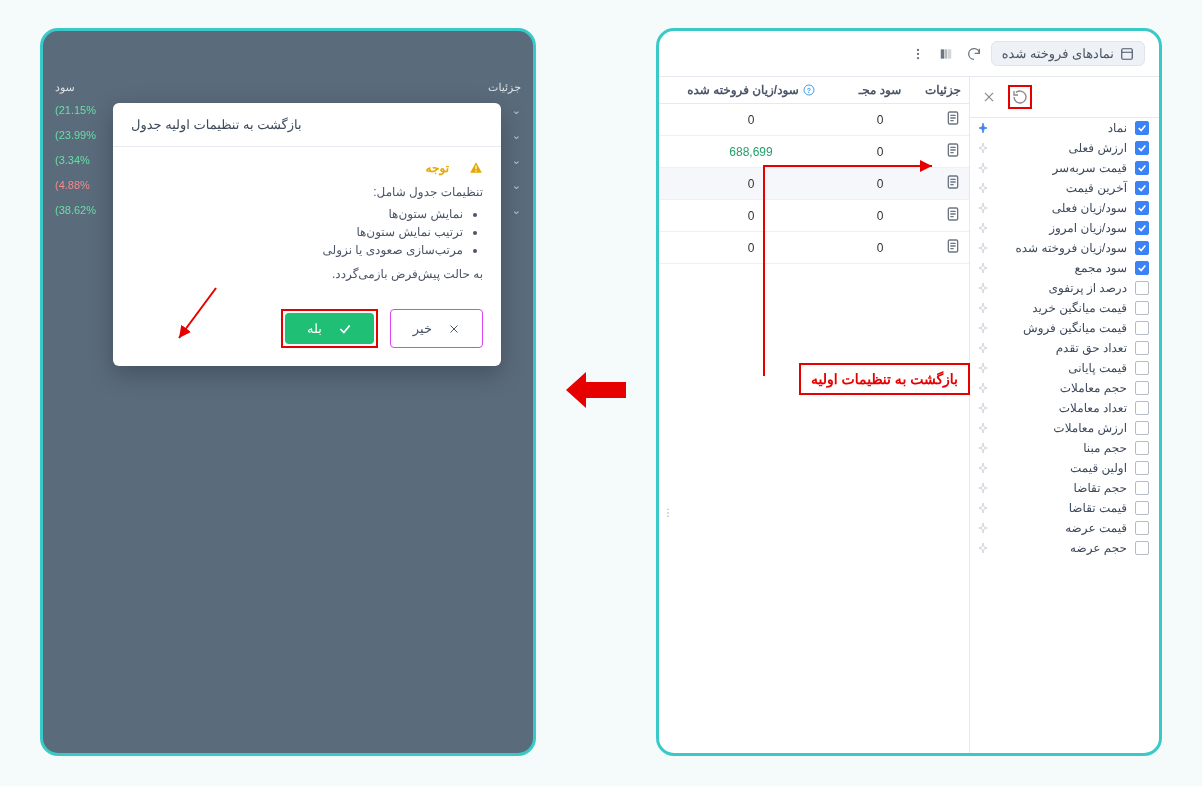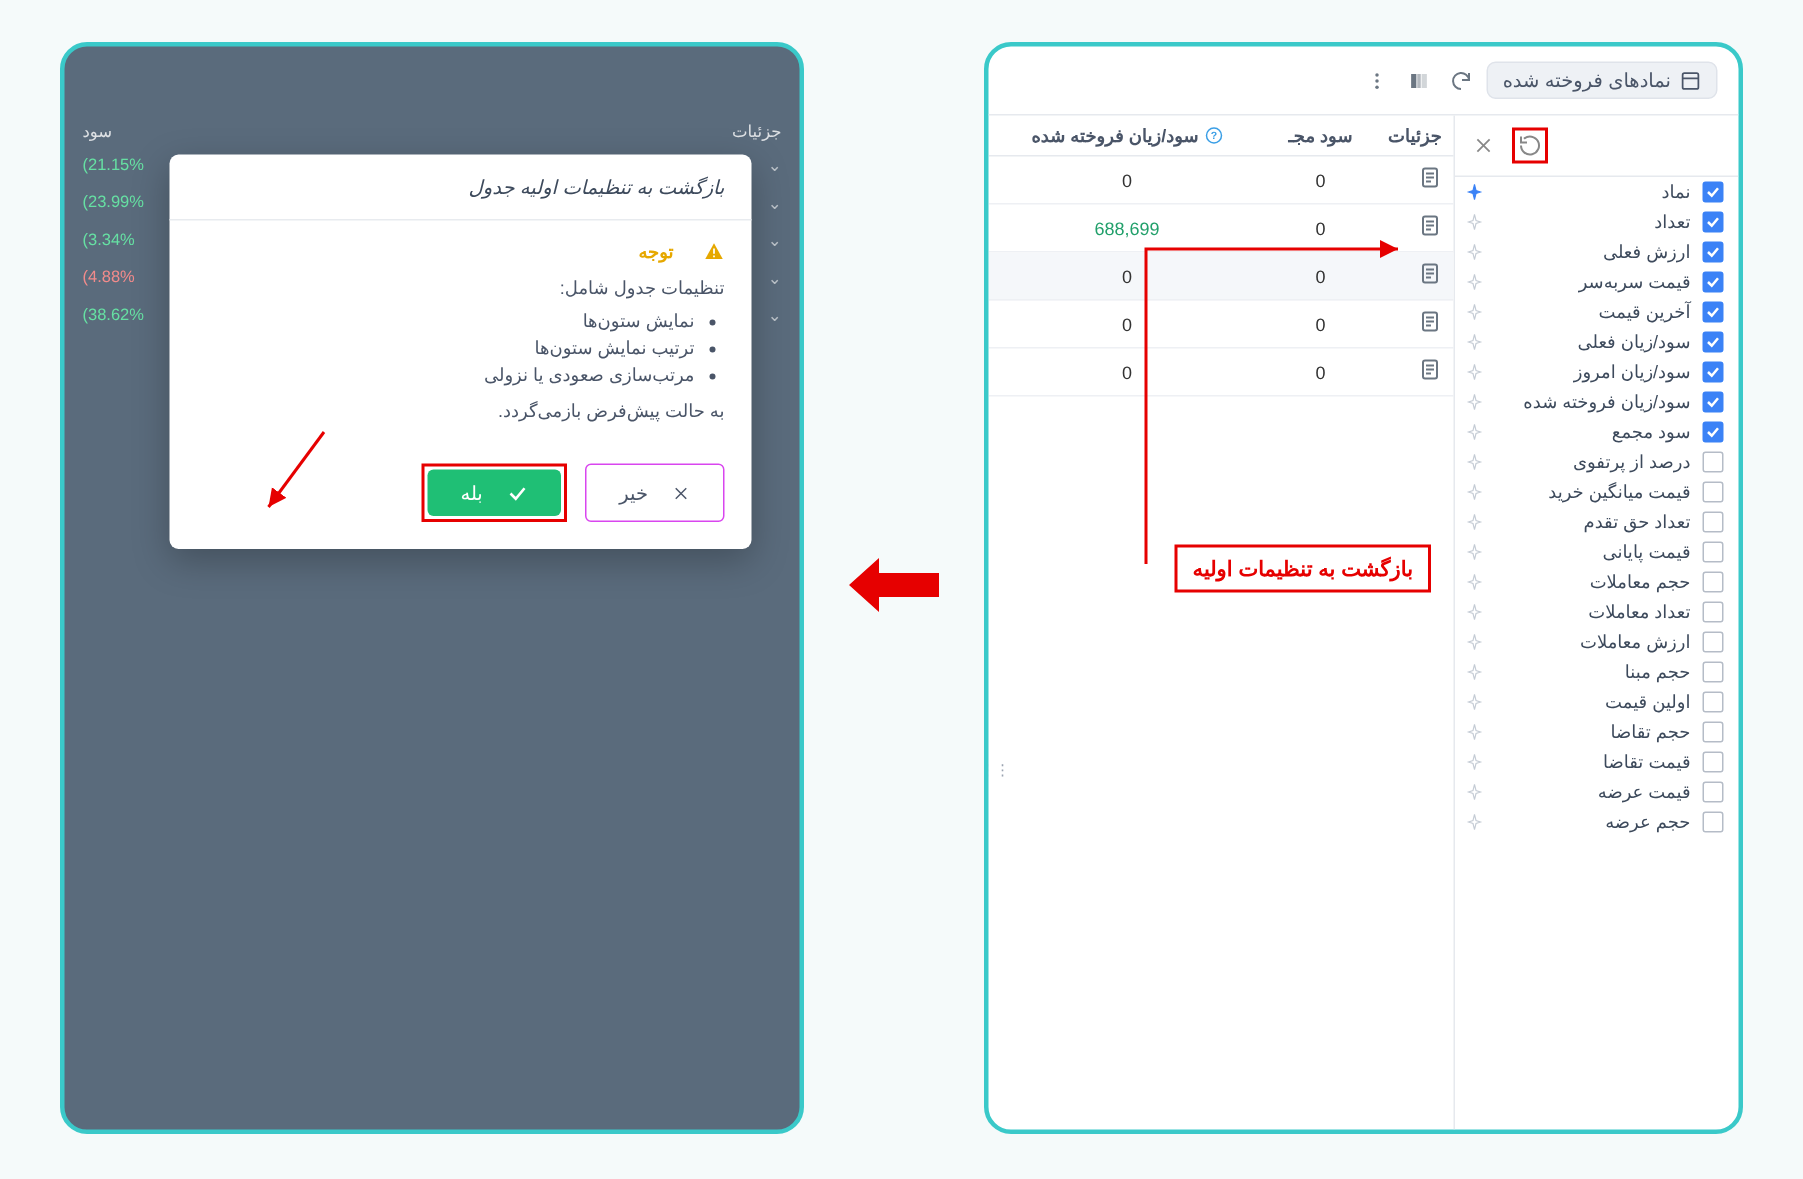--- a/index.html
+++ b/index.html
@@ -136,21 +136,21 @@
   border-bottom: 1px solid #eef0f4;
 }
 .data-row:nth-child(3) { background: #f5f7fa; }
 .cell-num { text-align: center; color: #333; }
 .cell-green { color: #22a06b; }
 .doc-icon { color: #6b7682; }
 
 .annotation-box {
   position: absolute;
   top: 332px;
-  right: 205px;
+  right: 189px;
   border: 2px solid #e60000;
   color: #e60000;
   font-size: 14px;
   font-weight: 700;
   padding: 6px 10px;
   background: #fff;
 }
 
 
 .bg-table {
@@ -178,22 +178,21 @@
   background: #fff;
   border-radius: 6px;
   box-shadow: 0 8px 24px rgba(0,0,0,0.25);
   padding: 0 0 18px 0;
 }
 .modal-title {
   font-size: 13px;
   color: #3d4a5c;
   padding: 14px 18px;
   border-bottom: 1px solid #e8ebef;
-  text-align: right;
-  font-style: italic;
+  text-align: left;
 }
 .modal-body {
   padding: 14px 18px;
   font-size: 12px;
   color: #4a5568;
   text-align: right;
 }
 .warn-head {
   color: #e6a800;
   font-weight: 700;
@@ -324,125 +323,110 @@
               </svg>
     </span>
           </div>
           <div class="col-item">
     <div class="right">
       <span class="chk on">
         <svg width="10" height="10" viewBox="0 0 24 24">
                   <polyline points="4 12 10 18 20 6" fill="none" stroke="#fff" stroke-width="4"></polyline>
                 </svg>
       </span>
-      <span>تعداد</span>
+      <span>ارزش فعلی</span>
     </div>
     <span class="pin ">
       <svg width="12" height="12" viewBox="0 0 24 24">
                 <path d="M12 2 L14 10 L20 12 L14 14 L12 22 L10 14 L4 12 L10 10 Z" fill="none" stroke="currentColor" stroke-width="1.5"></path>
               </svg>
     </span>
           </div>
           <div class="col-item">
     <div class="right">
       <span class="chk on">
         <svg width="10" height="10" viewBox="0 0 24 24">
                   <polyline points="4 12 10 18 20 6" fill="none" stroke="#fff" stroke-width="4"></polyline>
                 </svg>
       </span>
-      <span>ارزش فعلی</span>
+      <span>قیمت سربه‌سر</span>
     </div>
     <span class="pin ">
       <svg width="12" height="12" viewBox="0 0 24 24">
                 <path d="M12 2 L14 10 L20 12 L14 14 L12 22 L10 14 L4 12 L10 10 Z" fill="none" stroke="currentColor" stroke-width="1.5"></path>
               </svg>
     </span>
           </div>
           <div class="col-item">
     <div class="right">
       <span class="chk on">
         <svg width="10" height="10" viewBox="0 0 24 24">
                   <polyline points="4 12 10 18 20 6" fill="none" stroke="#fff" stroke-width="4"></polyline>
                 </svg>
       </span>
-      <span>قیمت سربه‌سر</span>
+      <span>آخرین قیمت</span>
     </div>
     <span class="pin ">
       <svg width="12" height="12" viewBox="0 0 24 24">
                 <path d="M12 2 L14 10 L20 12 L14 14 L12 22 L10 14 L4 12 L10 10 Z" fill="none" stroke="currentColor" stroke-width="1.5"></path>
               </svg>
     </span>
           </div>
           <div class="col-item">
     <div class="right">
       <span class="chk on">
         <svg width="10" height="10" viewBox="0 0 24 24">
                   <polyline points="4 12 10 18 20 6" fill="none" stroke="#fff" stroke-width="4"></polyline>
                 </svg>
       </span>
-      <span>آخرین قیمت</span>
+      <span>سود/زیان فعلی</span>
     </div>
     <span class="pin ">
       <svg width="12" height="12" viewBox="0 0 24 24">
                 <path d="M12 2 L14 10 L20 12 L14 14 L12 22 L10 14 L4 12 L10 10 Z" fill="none" stroke="currentColor" stroke-width="1.5"></path>
               </svg>
     </span>
           </div>
           <div class="col-item">
     <div class="right">
       <span class="chk on">
         <svg width="10" height="10" viewBox="0 0 24 24">
                   <polyline points="4 12 10 18 20 6" fill="none" stroke="#fff" stroke-width="4"></polyline>
                 </svg>
       </span>
-      <span>سود/زیان فعلی</span>
+      <span>سود/زیان امروز</span>
     </div>
     <span class="pin ">
       <svg width="12" height="12" viewBox="0 0 24 24">
                 <path d="M12 2 L14 10 L20 12 L14 14 L12 22 L10 14 L4 12 L10 10 Z" fill="none" stroke="currentColor" stroke-width="1.5"></path>
               </svg>
     </span>
           </div>
           <div class="col-item">
     <div class="right">
       <span class="chk on">
         <svg width="10" height="10" viewBox="0 0 24 24">
                   <polyline points="4 12 10 18 20 6" fill="none" stroke="#fff" stroke-width="4"></polyline>
                 </svg>
       </span>
-      <span>سود/زیان امروز</span>
+      <span>سود/زیان فروخته شده</span>
     </div>
     <span class="pin ">
       <svg width="12" height="12" viewBox="0 0 24 24">
                 <path d="M12 2 L14 10 L20 12 L14 14 L12 22 L10 14 L4 12 L10 10 Z" fill="none" stroke="currentColor" stroke-width="1.5"></path>
               </svg>
     </span>
           </div>
           <div class="col-item">
     <div class="right">
       <span class="chk on">
         <svg width="10" height="10" viewBox="0 0 24 24">
                   <polyline points="4 12 10 18 20 6" fill="none" stroke="#fff" stroke-width="4"></polyline>
                 </svg>
       </span>
-      <span>سود/زیان فروخته شده</span>
-    </div>
-    <span class="pin ">
-      <svg width="12" height="12" viewBox="0 0 24 24">
-                <path d="M12 2 L14 10 L20 12 L14 14 L12 22 L10 14 L4 12 L10 10 Z" fill="none" stroke="currentColor" stroke-width="1.5"></path>
-              </svg>
-    </span>
-          </div>
-          <div class="col-item">
-    <div class="right">
-      <span class="chk on">
-        <svg width="10" height="10" viewBox="0 0 24 24">
-                  <polyline points="4 12 10 18 20 6" fill="none" stroke="#fff" stroke-width="4"></polyline>
-                </svg>
-      </span>
       <span>سود مجمع</span>
     </div>
     <span class="pin ">
       <svg width="12" height="12" viewBox="0 0 24 24">
                 <path d="M12 2 L14 10 L20 12 L14 14 L12 22 L10 14 L4 12 L10 10 Z" fill="none" stroke="currentColor" stroke-width="1.5"></path>
               </svg>
     </span>
           </div>
           <div class="col-item">
     <div class="right">
@@ -456,20 +440,33 @@
                 <path d="M12 2 L14 10 L20 12 L14 14 L12 22 L10 14 L4 12 L10 10 Z" fill="none" stroke="currentColor" stroke-width="1.5"></path>
               </svg>
     </span>
           </div>
           <div class="col-item">
     <div class="right">
       <span class="chk ">
         
       </span>
       <span>قیمت میانگین خرید</span>
+    </div>
+    <span class="pin ">
+      <svg width="12" height="12" viewBox="0 0 24 24">
+                <path d="M12 2 L14 10 L20 12 L14 14 L12 22 L10 14 L4 12 L10 10 Z" fill="none" stroke="currentColor" stroke-width="1.5"></path>
+              </svg>
+    </span>
+          </div>
+          <div class="col-item">
+    <div class="right">
+      <span class="chk ">
+        
+      </span>
+      <span>قیمت میانگین فروش</span>
     </div>
     <span class="pin ">
       <svg width="12" height="12" viewBox="0 0 24 24">
                 <path d="M12 2 L14 10 L20 12 L14 14 L12 22 L10 14 L4 12 L10 10 Z" fill="none" stroke="currentColor" stroke-width="1.5"></path>
               </svg>
     </span>
           </div>
           <div class="col-item">
     <div class="right">
       <span class="chk ">

